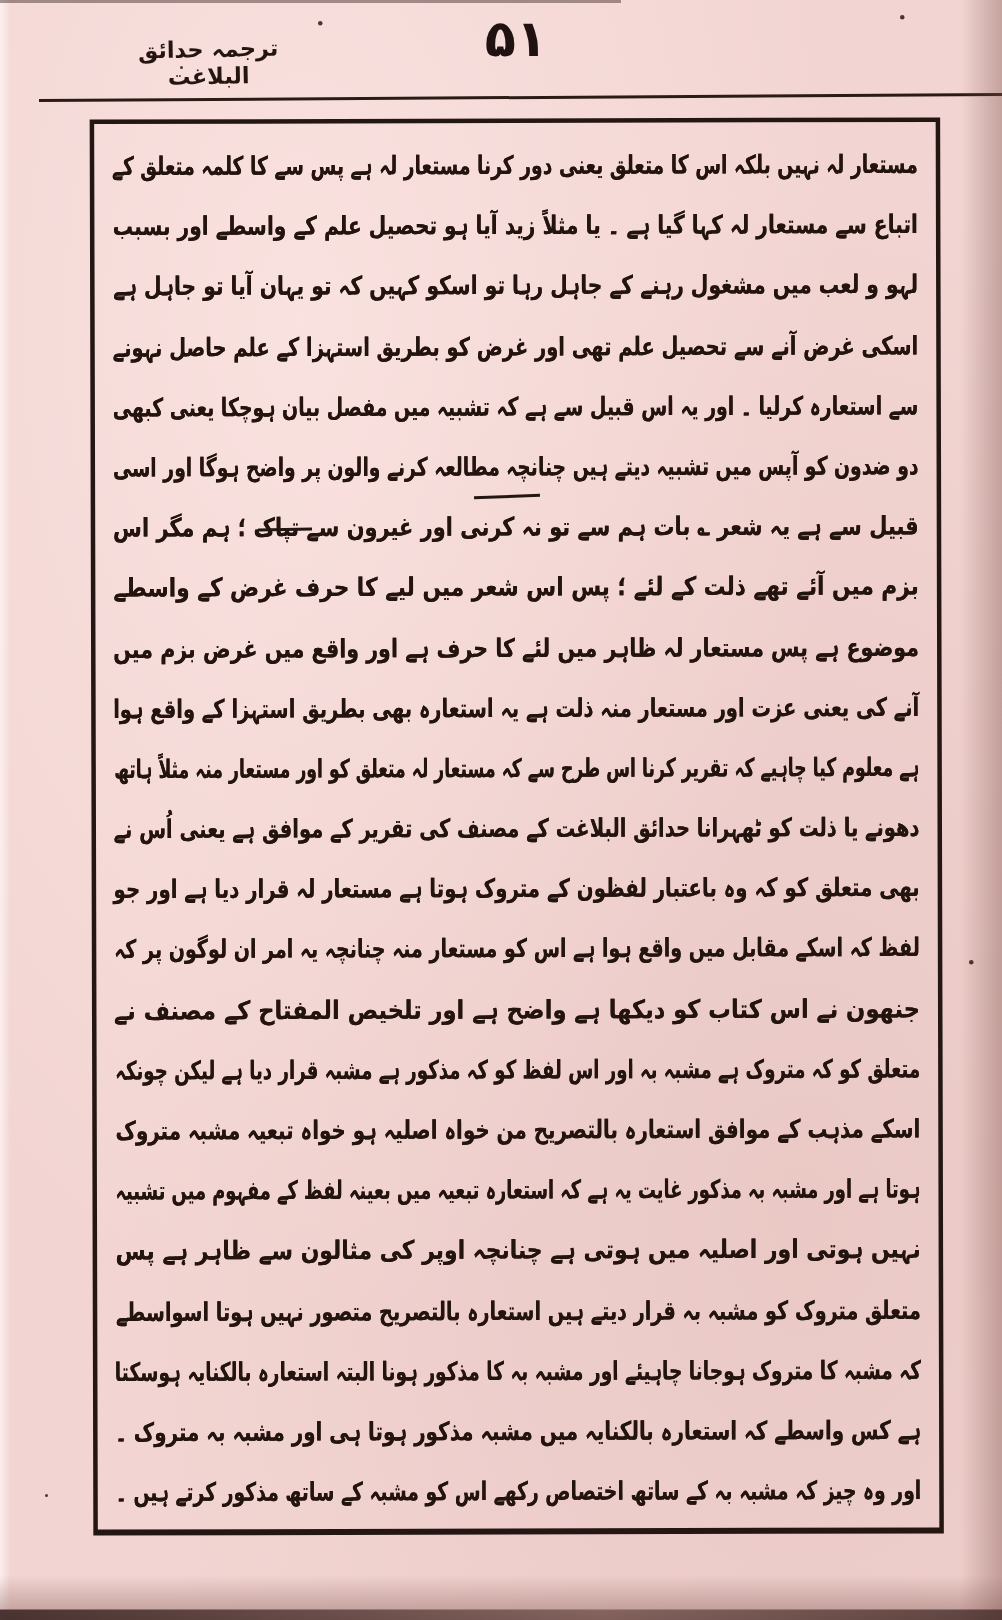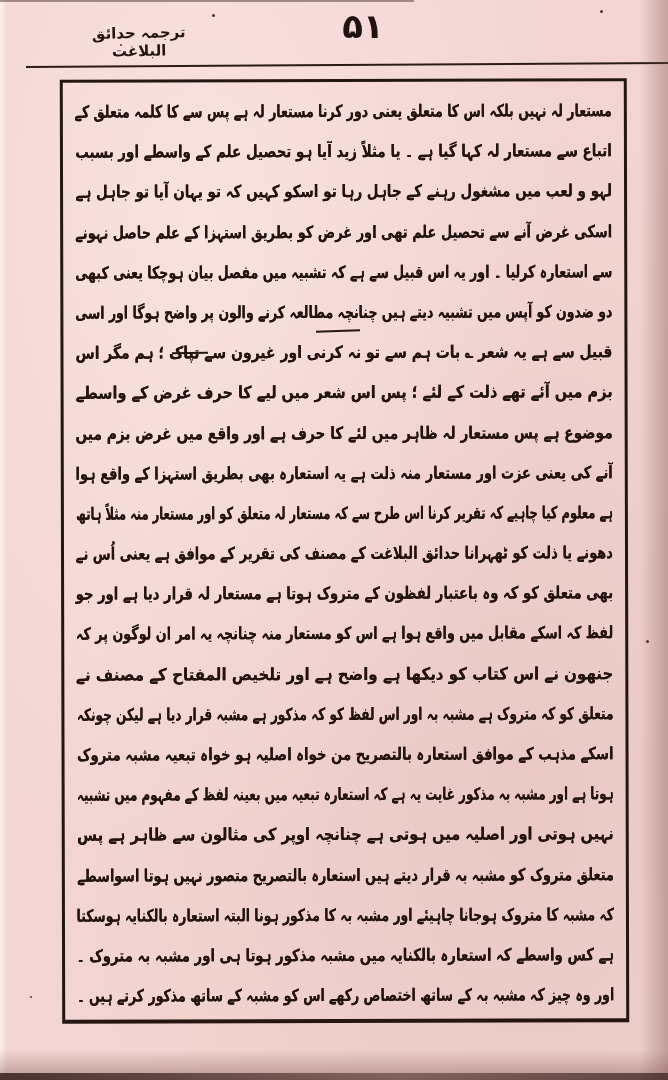--- a/index.html
+++ b/index.html
@@ -16,21 +16,21 @@
       #f2d5d2;
   }
   
   .title{
     position:absolute;top:24px;left:74px;width:130px;
     font-size:15px;font-weight:bold;color:#241511;
     direction:rtl;text-align:center;letter-spacing:-.5px;
     transform:rotate(-1.2deg);
   }
   .pagenum{
-    position:absolute;top:6px;left:333px;width:60px;
+    position:absolute;top:6px;left:314px;width:60px;
     font-size:34px;font-weight:bold;color:#201210;text-align:center;
   }
   .header-rule{
     position:absolute;top:66px;left:26px;width:642px;height:2px;
     background:#2b1b17;transform:rotate(-0.35deg);transform-origin:left center;
   }
   
   .textbox{
     position:absolute;top:79px;left:61px;width:567px;height:944px;
     border:3px solid #241613;border-bottom-width:4px;

